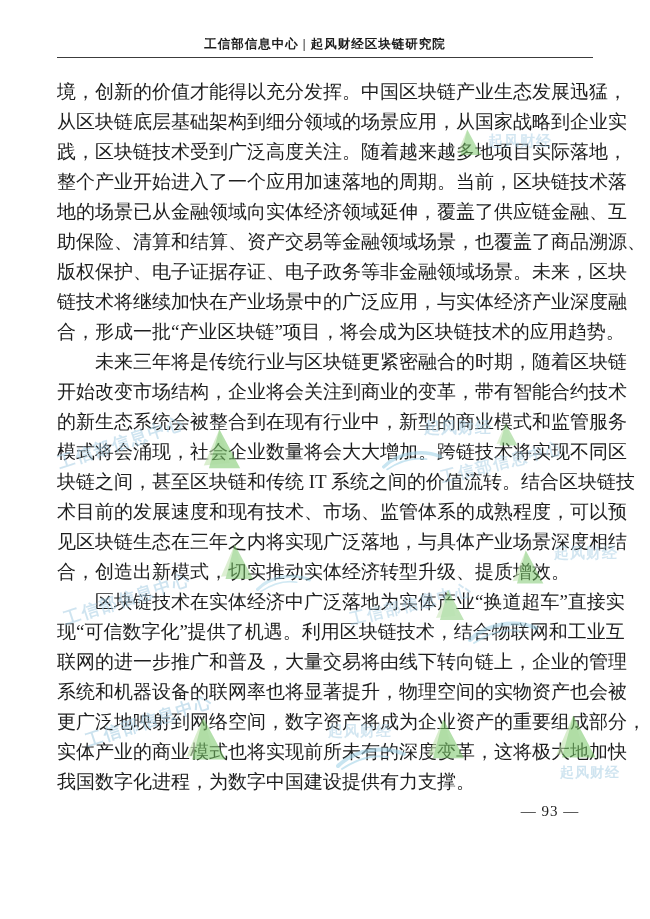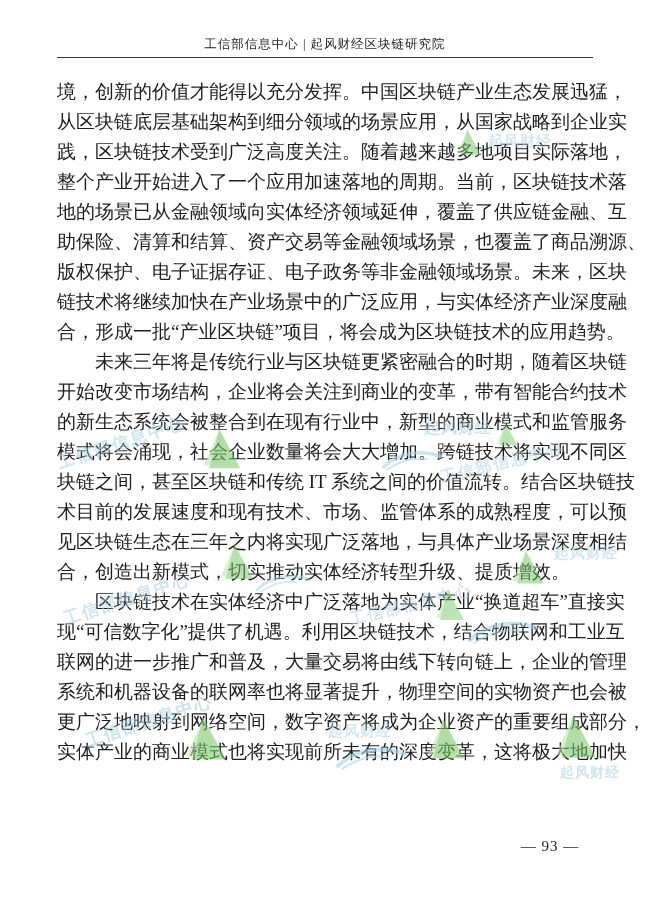--- a/index.html
+++ b/index.html
@@ -14,21 +14,21 @@
     position:absolute;inset:0;
     background:#ffffff;
   }
   
   .doc-header{
     position:absolute;left:57px;top:36px;width:536px;
     text-align:center;
   }
   .doc-header .title{
     font-size:12.5px;
-    font-weight:normal;
+    font-weight:bold;
     color:#1c1c1c;
     letter-spacing:1px;
   }
   .header-rule{
     position:absolute;left:57px;top:57px;width:536px;height:0;
     border-top:1.6px solid #3c3c3c;
   }
   
   .doc-body{
     position:absolute;left:57px;top:77px;width:536px;
@@ -46,21 +46,20 @@
   .line.left{
     text-align:right;
     text-align-last:left;
   }
   
   .page-number{
     position:absolute;left:505px;top:803px;width:90px;
     font-size:15px;color:#222;
     text-align:center;
     letter-spacing:1px;
-    margin-top:35px;
   }
   
   .watermarks{
     position:absolute;inset:0;
     z-index:3;
     pointer-events:none;
   }
   .wm{position:absolute;}
   .wm-brand{
     font-family:Liberation Sans, sans-serif;
@@ -103,20 +102,21 @@
       <div class="line">块链之间，甚至区块链和传统 IT 系统之间的价值流转。结合区块链技</div>
       <div class="line">术目前的发展速度和现有技术、市场、监管体系的成熟程度，可以预</div>
       <div class="line">见区块链生态在三年之内将实现广泛落地，与具体产业场景深度相结</div>
       <div class="line left">合，创造出新模式，切实推动实体经济转型升级、提质增效。</div>
       <div class="line">　　区块链技术在实体经济中广泛落地为实体产业“换道超车”直接实</div>
       <div class="line">现“可信数字化”提供了机遇。利用区块链技术，结合物联网和工业互</div>
       <div class="line">联网的进一步推广和普及，大量交易将由线下转向链上，企业的管理</div>
       <div class="line">系统和机器设备的联网率也将显著提升，物理空间的实物资产也会被</div>
       <div class="line">更广泛地映射到网络空间，数字资产将成为企业资产的重要组成部分，</div>
       <div class="line">实体产业的商业模式也将实现前所未有的深度变革，这将极大地加快</div>
+      <div class="line left">我国数字化进程，为数字中国建设提供有力支撑。</div>
     </div>
 
   <div class="page-number">— 93 —</div>
 
   <div class="watermarks" id="wm-container">
       <div class="wm" style="left: 452px; top: 126px; opacity: 0.55;"><svg width="34" height="34" viewBox="0 0 40 40">
           <polygon points="6,32 18,4 26,30" fill="#c2e3b0"></polygon>
           <polygon points="18,4 34,34 10,34" fill="#74c464" opacity="0.9"></polygon>
         </svg></div>
       <div class="wm wm-brand" style="left: 488px; top: 132px; opacity: 0.5; font-size: 15px; color: rgb(169, 207, 228);">起风财经</div>

